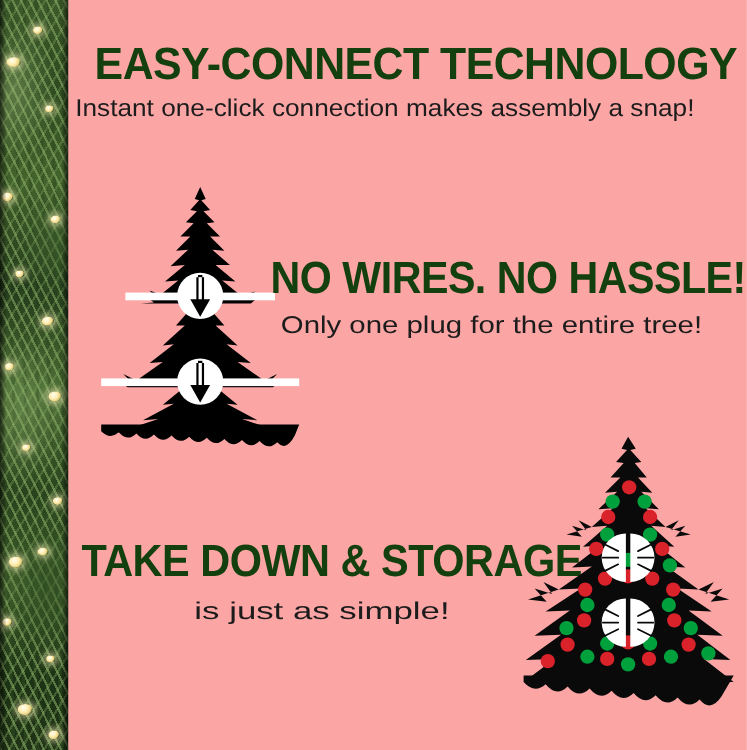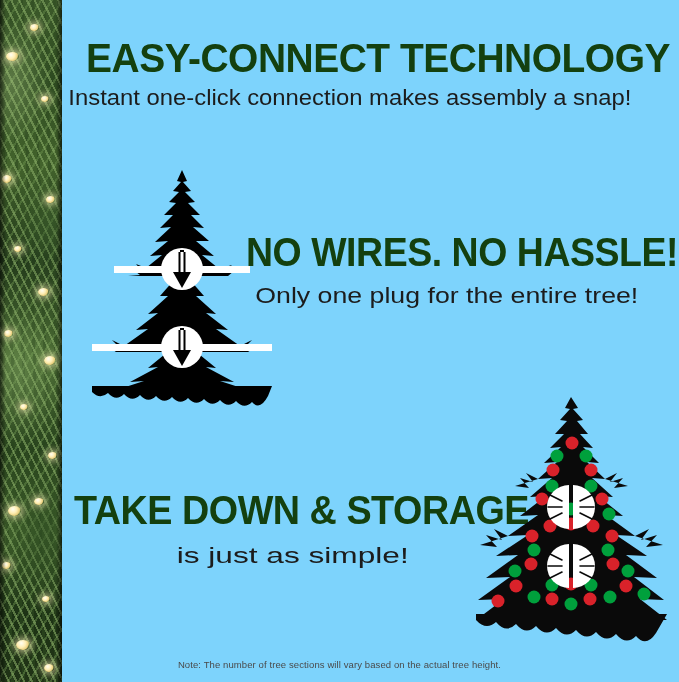--- a/index.html
+++ b/index.html
@@ -3,21 +3,21 @@
 <meta charset="utf-8">
 <style>
   html,body{margin:0;padding:0;}
   body{
     width:679px;height:682px;
     background:#ffffff;
     font-family:"Liberation Sans","DejaVu Sans",sans-serif;
     overflow:hidden;
     position:relative;
   }
-  #stage{position:relative;width:679px;height:682px;background:#7dd3fc;overflow:hidden;}
+  #stage{position:relative;width:679px;height:682px;background:#fca5a5;overflow:hidden;}
 
   
   .photo-strip{
     position:absolute;left:0;top:0;width:62px;height:682px;
     background:#16240f;
     overflow:hidden;
   }
   .photo-strip .foliage{
     position:absolute;inset:0;
     background:
@@ -238,15 +238,14 @@
           <line x1="88" y1="170" x2="74" y2="170"></line>
           <line x1="88" y1="176" x2="76" y2="182"></line>
           <line x1="106" y1="164" x2="118" y2="158"></line>
           <line x1="106" y1="170" x2="120" y2="170"></line>
           <line x1="106" y1="176" x2="118" y2="182"></line>
         </g>
       </g>
     </svg>
   </div>
 
-  <div class="note">Note: The number of tree sections will vary based on the actual tree height.</div>
 
 </div>
 
 </body></html>

